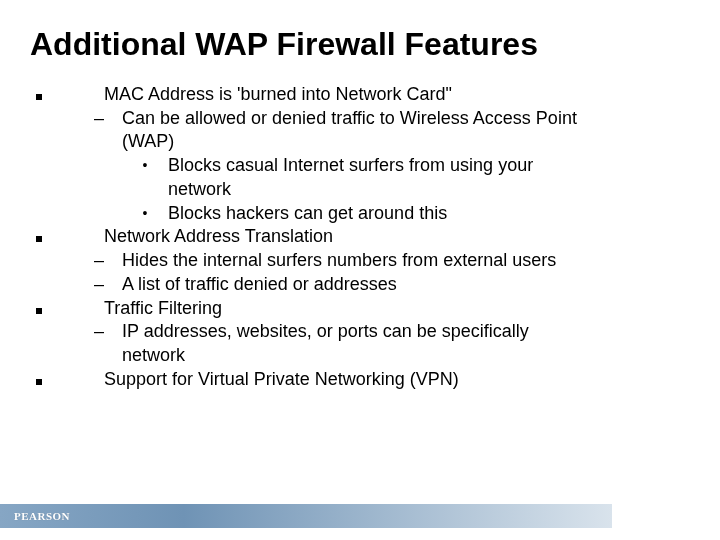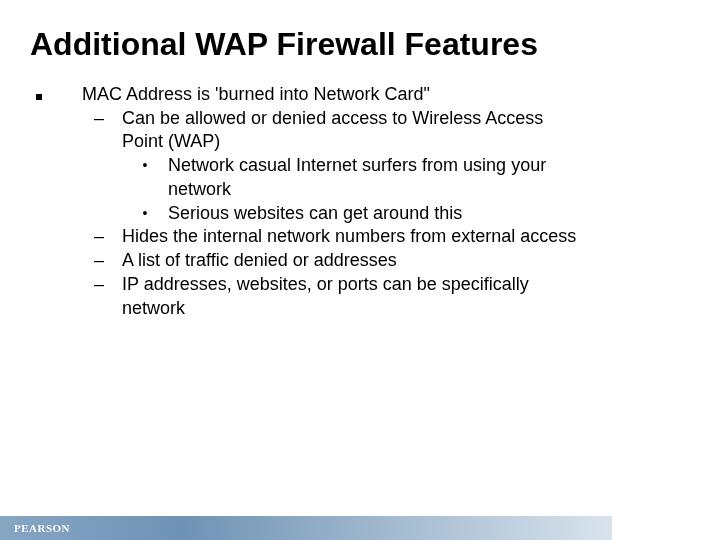--- a/index.html
+++ b/index.html
@@ -33,34 +33,34 @@
     line-height: 1.32;
   }
   .row {
     display: flex;
     align-items: flex-start;
   }
   .b0 { width: 46px; flex: 0 0 46px; text-align: left; padding-left: 6px; }
   .b1 { width: 46px; flex: 0 0 46px; text-align: center; }
   .b2 { width: 46px; flex: 0 0 46px; text-align: center; font-size: 14px; line-height: 1.7; }
   .txt { flex: 1 1 auto; }
-  .l0 { margin-left: 0; }
+  .l0 { margin-left: 0; gap: 22px; }
   .l1 { margin-left: 46px; }
   .l2 { margin-left: 92px; }
   .sq {
     display: inline-block;
     width: 6px;
     height: 6px;
     background: #000;
     margin-top: 9px;
   }
   .footer {
     position: absolute;
     left: 0;
-    bottom: 0;
+    bottom: 12px;
     width: 100%;
     height: 24px;
     background: linear-gradient(90deg, #86a6c4 0%, #6f93b5 30%, #d9e3ec 100%);
     display: flex;
     align-items: center;
   }
   .footer .logo {
     color: #ffffff;
     font-size: 11px;
     font-weight: bold;
@@ -79,51 +79,63 @@
 
   <div class="content">
 
     <div class="row l0">
       <span class="b0"><span class="sq"></span></span>
       <span class="txt">MAC Address is 'burned into Network Card"</span>
     </div>
 
     <div class="row l1">
       <span class="b1">–</span>
-      <span class="txt">Can be allowed or denied access to Wireless Access Point (WAP)</span>
+      <span class="txt">Can be allowed or denied traffic to Wireless Access Point (WAP)</span>
     </div>
 
     <div class="row l2">
       <span class="b2">•</span>
-      <span class="txt">Network casual Internet surfers from using your network</span>
+      <span class="txt">Blocks casual Internet surfers from using your network</span>
     </div>
 
     <div class="row l2">
       <span class="b2">•</span>
-      <span class="txt">Serious websites can get around this</span>
+      <span class="txt">Blocks hackers can get around this</span>
     </div>
 
+    <div class="row l0">
+      <span class="b0"><span class="sq"></span></span>
+      <span class="txt">Network Address Translation</span>
+    </div>
 
     <div class="row l1">
       <span class="b1">–</span>
-      <span class="txt">Hides the internal network numbers from external access</span>
+      <span class="txt">Hides the internal surfers numbers from external users</span>
     </div>
 
 
     <div class="row l1">
       <span class="b1">–</span>
       <span class="txt">A list of traffic denied or addresses</span>
     </div>
 
+    <div class="row l0">
+      <span class="b0"><span class="sq"></span></span>
+      <span class="txt">Traffic Filtering</span>
+    </div>
 
     <div class="row l1">
       <span class="b1">–</span>
       <span class="txt">IP addresses, websites, or ports can be specifically network</span>
     </div>
 
+    <div class="row l0">
+      <span class="b0"><span class="sq"></span></span>
+      <span class="txt">Support for Virtual Private Networking (VPN)</span>
+    </div>
 
   </div>
 
   <div class="footer">
     <span class="logo">PEARSON</span>
   </div>
 
 </div>
 
 </body></html>

